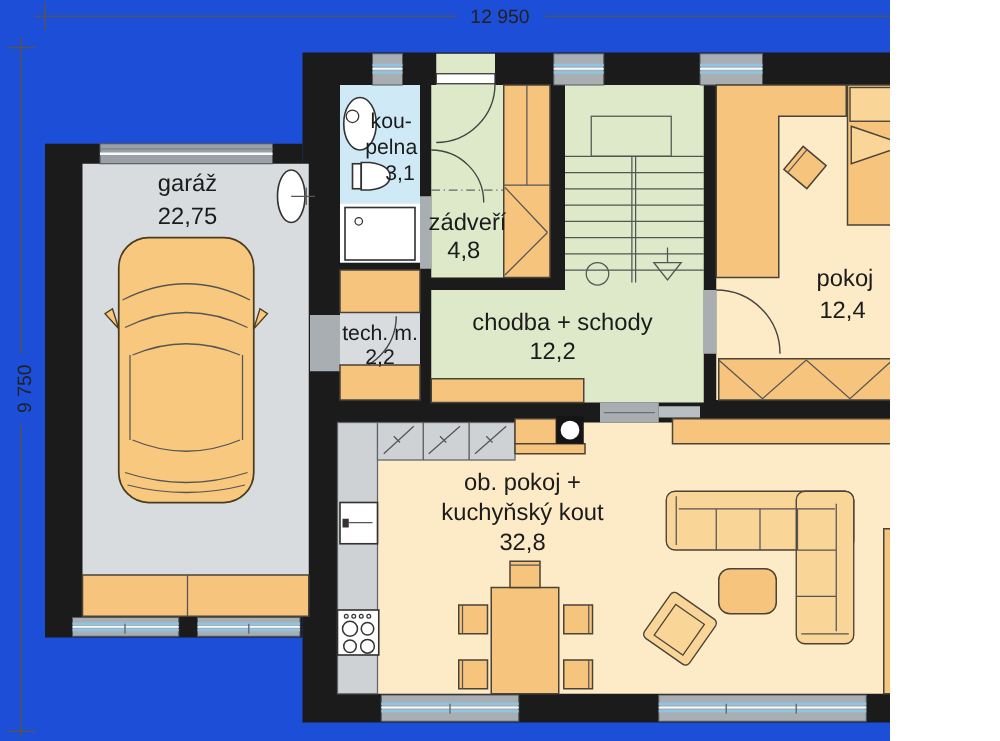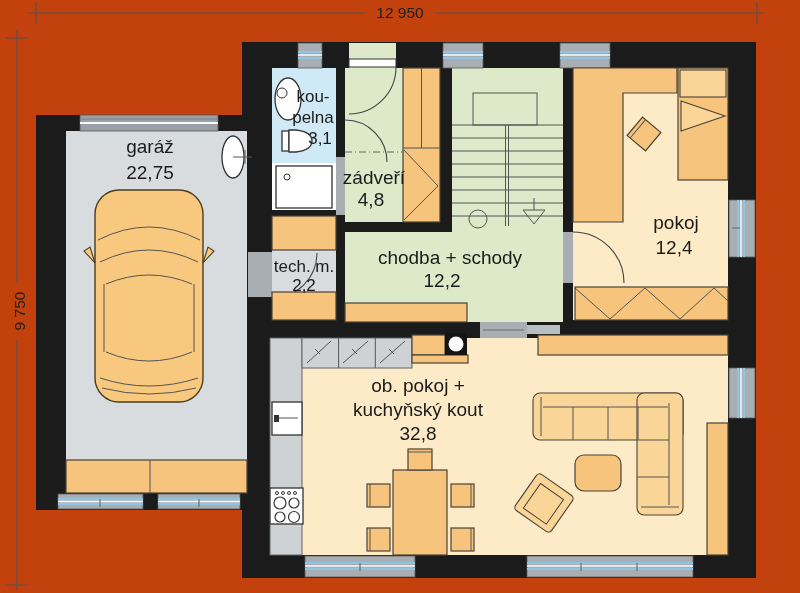--- a/index.html
+++ b/index.html
@@ -1,16 +1,16 @@
 <!DOCTYPE html>
 <html><head>
 <meta charset="utf-8">
 <style>
   html,body{margin:0;padding:0;background:#ffffff;}
-  #plan{position:relative;width:800px;height:593px;background:#c2410c;overflow:hidden;}
+  #plan{position:relative;width:712px;height:593px;background:#1d4ed8;overflow:hidden;}
   svg{display:block;}
   .furn{fill:#f6c47c;stroke:#4a4338;stroke-width:1.2;}
   .furnL{fill:#f9d598;stroke:#4a4338;stroke-width:1.1;}
   .counter{fill:#ced2d5;stroke:#5f6468;stroke-width:1;}
   .fix{fill:#ffffff;stroke:#333;stroke-width:1.3;}
   .ln{stroke:#555;fill:none;stroke-width:1;}
   .arc{stroke:#444;fill:none;stroke-width:1.1;}
   .winbase{fill:#a9aeb3;stroke:#53585c;stroke-width:0.8;}
   .glass{stroke:#8cc6e4;stroke-width:2;fill:none;}
   .glassw{stroke:#f4fafd;stroke-width:1.5;fill:none;}

